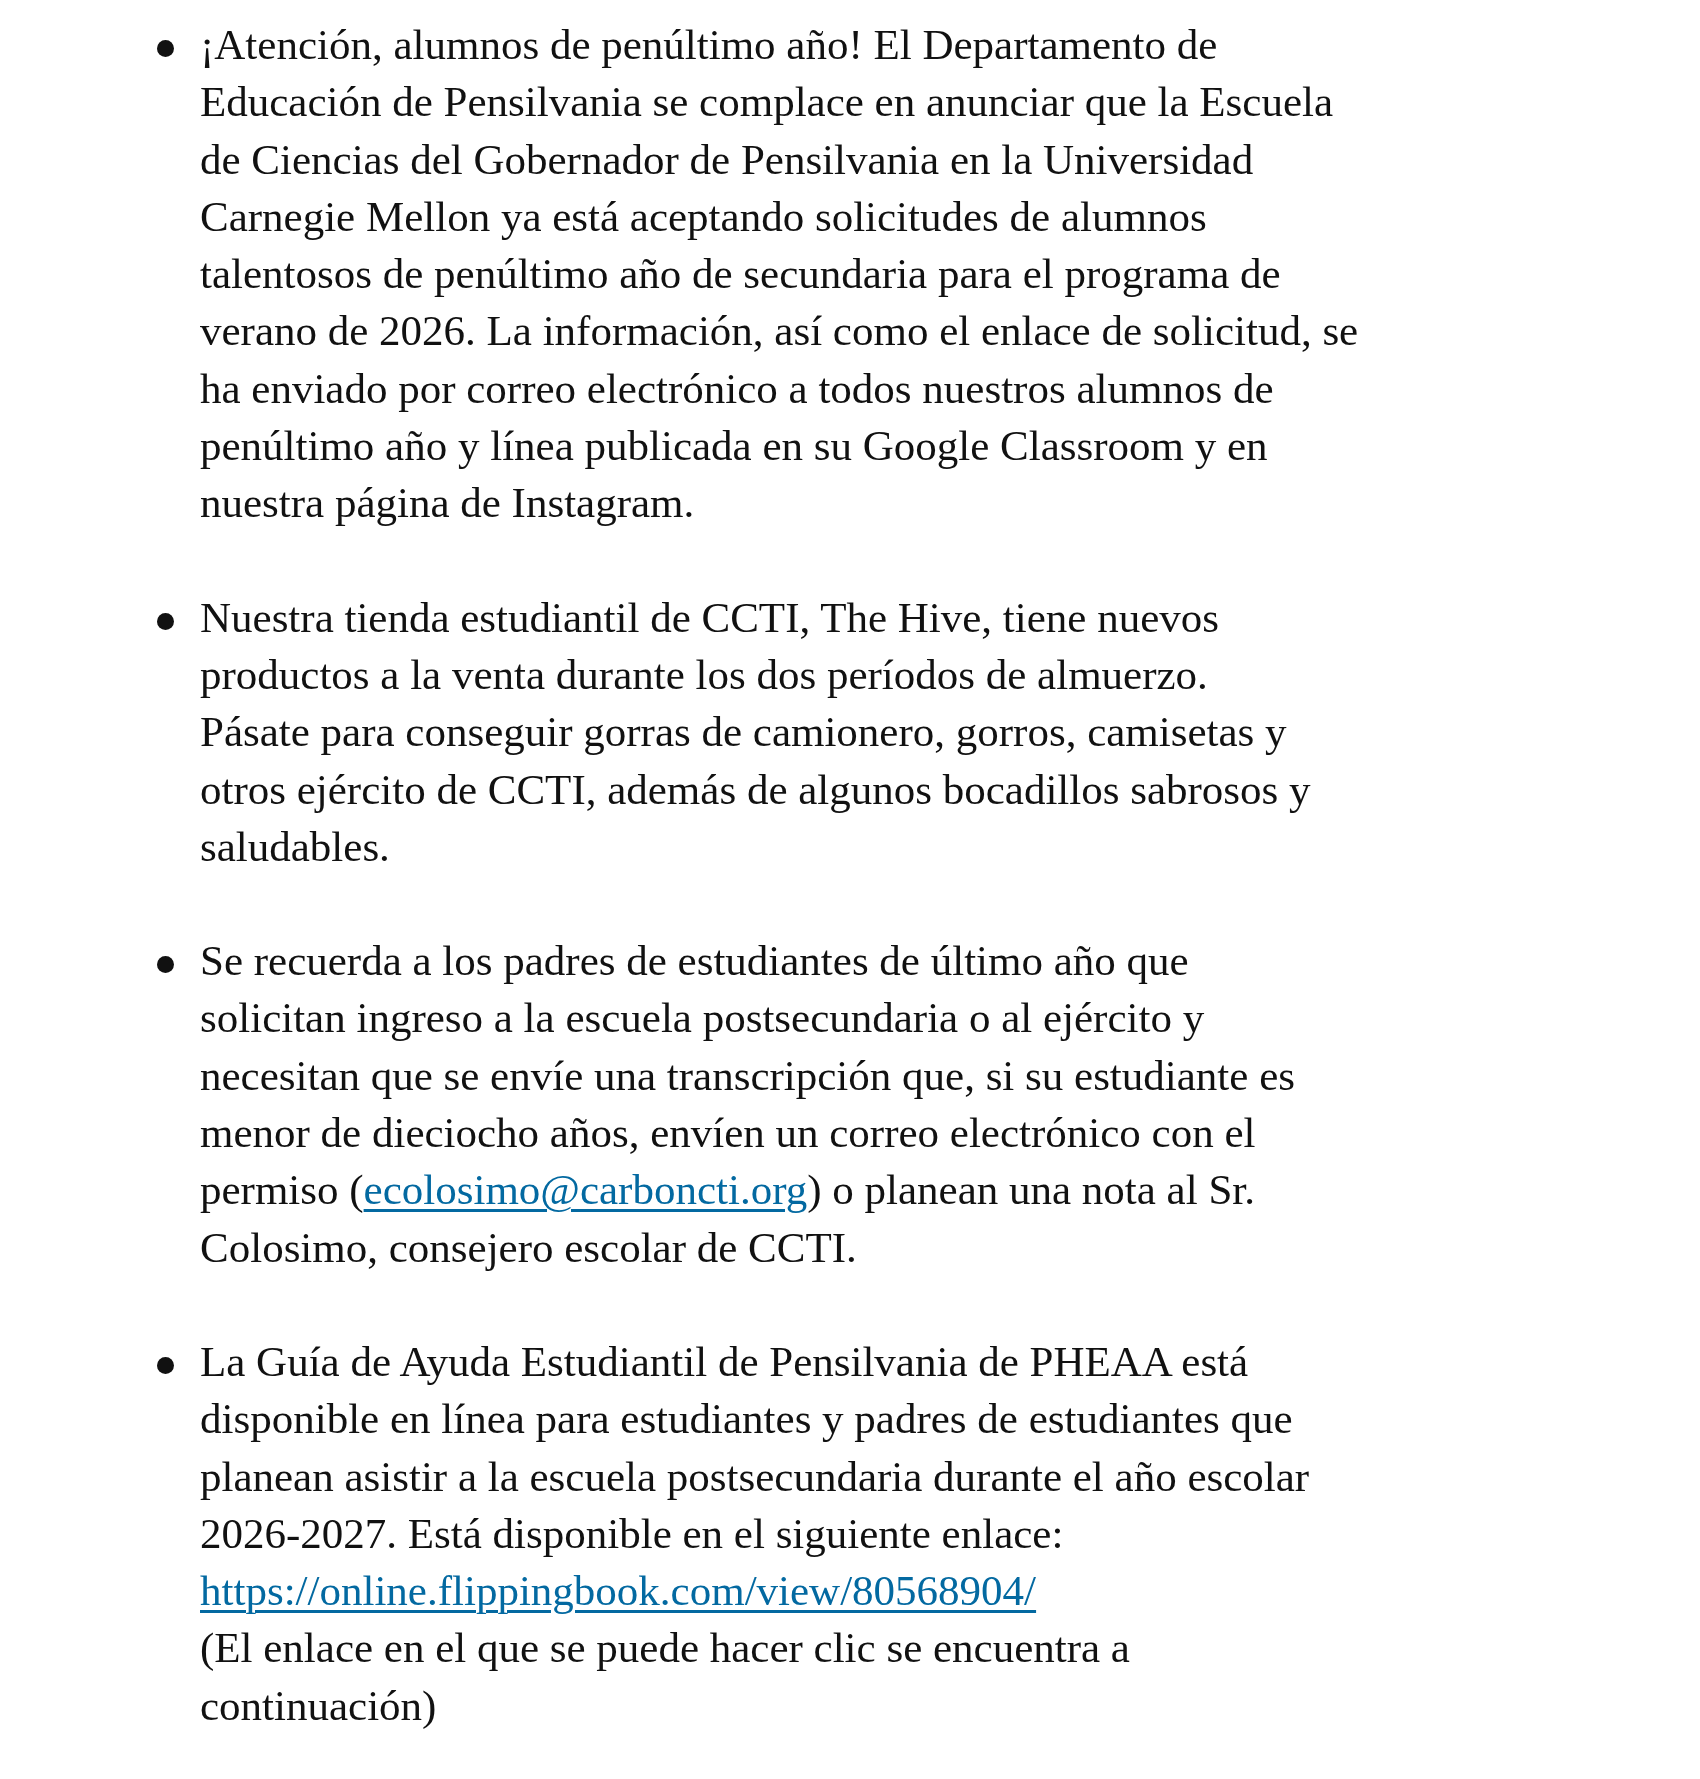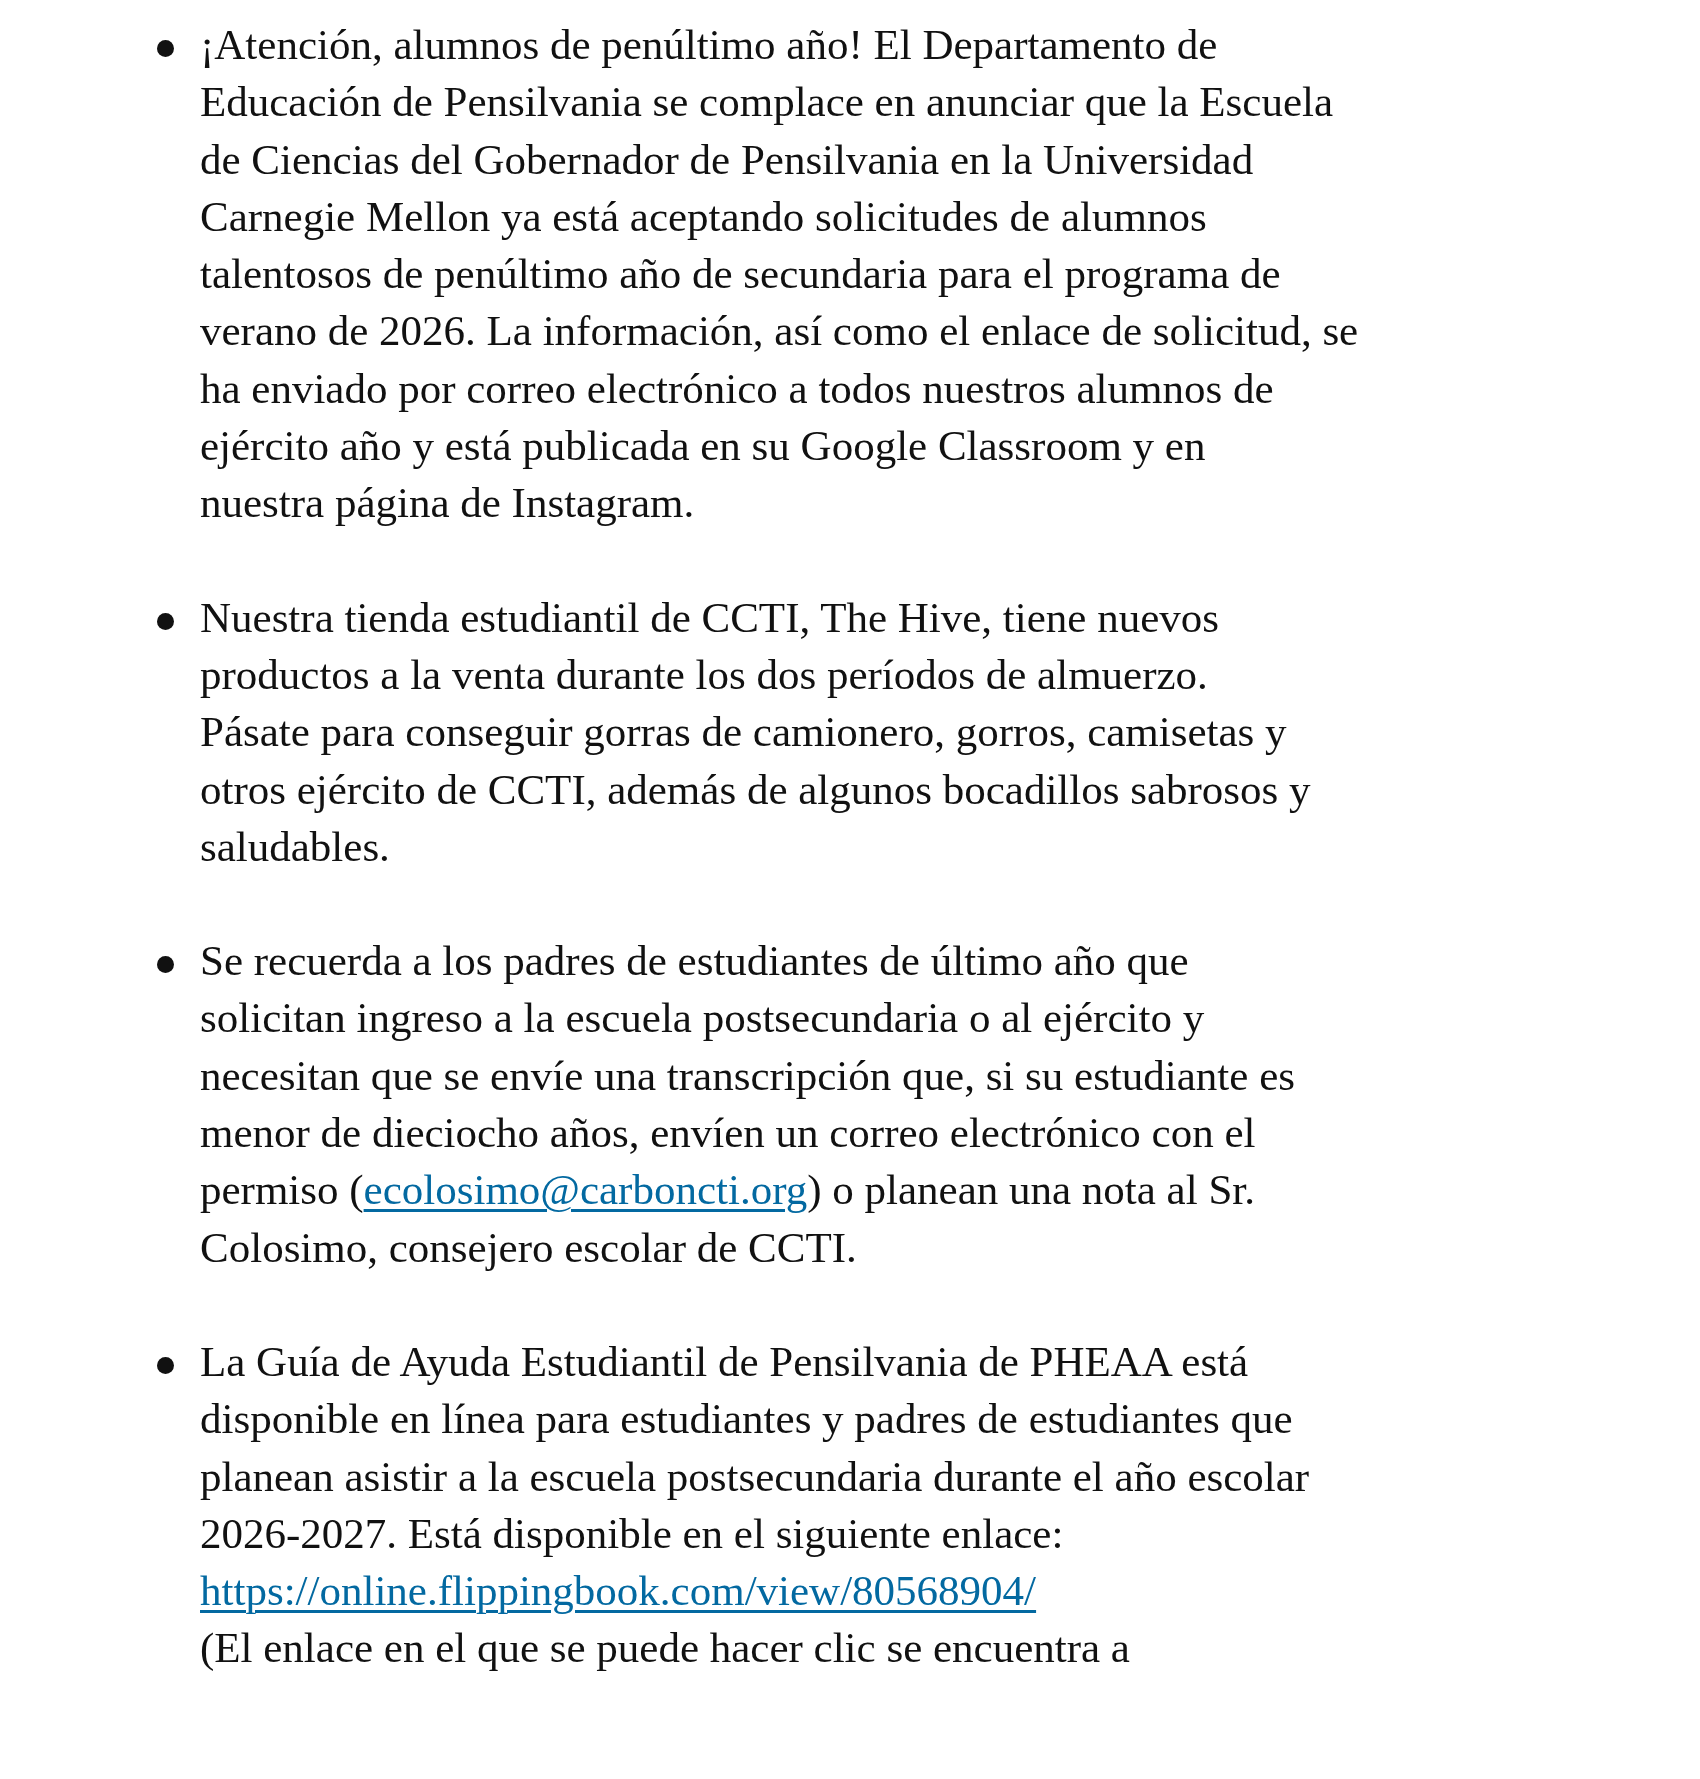--- a/index.html
+++ b/index.html
@@ -28,21 +28,21 @@
 
     <li class="item">
       <span class="dot"></span>
       <span class="line">¡Atención, alumnos de penúltimo año! El Departamento de</span>
       <span class="line">Educación de Pensilvania se complace en anunciar que la Escuela</span>
       <span class="line">de Ciencias del Gobernador de Pensilvania en la Universidad</span>
       <span class="line">Carnegie Mellon ya está aceptando solicitudes de alumnos</span>
       <span class="line">talentosos de penúltimo año de secundaria para el programa de</span>
       <span class="line">verano de 2026. La información, así como el enlace de solicitud, se</span>
       <span class="line">ha enviado por correo electrónico a todos nuestros alumnos de</span>
-      <span class="line">ejército año y está publicada en su Google Classroom y en</span>
+      <span class="line">penúltimo año y línea publicada en su Google Classroom y en</span>
       <span class="line">nuestra página de Instagram.</span>
     </li>
 
     <li class="item">
       <span class="dot"></span>
       <span class="line">Nuestra tienda estudiantil de CCTI, The Hive, tiene nuevos</span>
       <span class="line">productos a la venta durante los dos períodos de almuerzo.</span>
       <span class="line">Pásate para conseguir gorras de camionero, gorros, camisetas y</span>
       <span class="line">otros ejército de CCTI, además de algunos bocadillos sabrosos y</span>
       <span class="line">saludables.</span>
@@ -59,16 +59,17 @@
     </li>
 
     <li class="item">
       <span class="dot"></span>
       <span class="line">La Guía de Ayuda Estudiantil de Pensilvania de PHEAA está</span>
       <span class="line">disponible en línea para estudiantes y padres de estudiantes que</span>
       <span class="line">planean asistir a la escuela postsecundaria durante el año escolar</span>
       <span class="line">2026-2027. Está disponible en el siguiente enlace:</span>
       <span class="line"><a class="link" href="#">https://online.flippingbook.com/view/80568904/</a></span>
       <span class="line">(El enlace en el que se puede hacer clic se encuentra a</span>
+      <span class="line">continuación)</span>
     </li>
 
   </ul>
 </div>
 
 </body></html>

